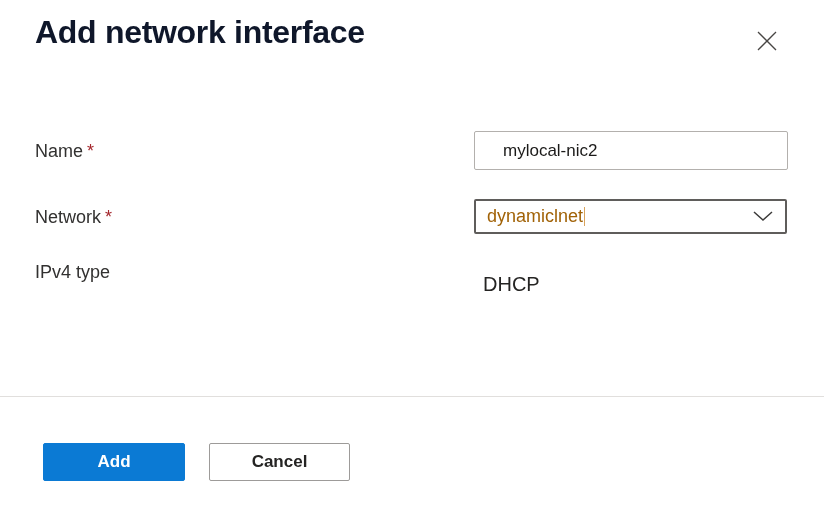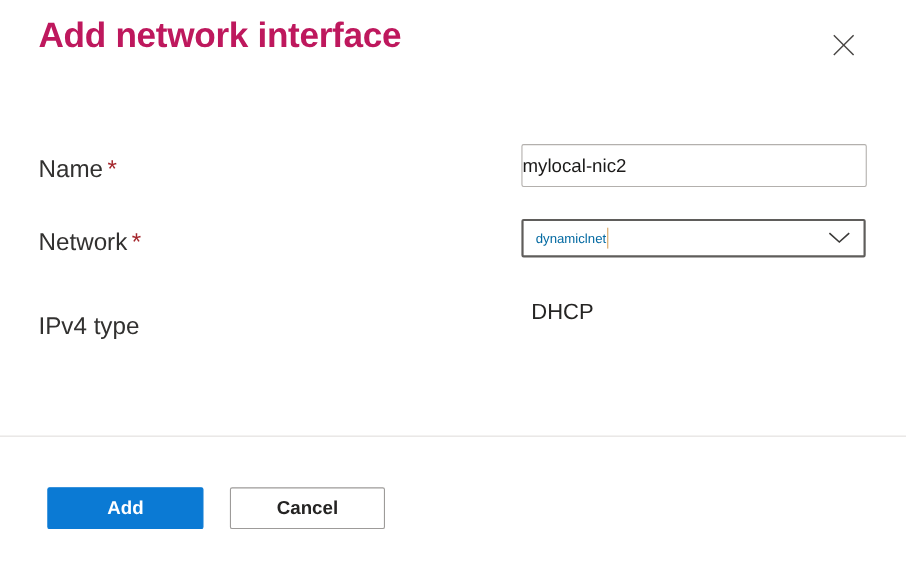--- a/index.html
+++ b/index.html
@@ -11,58 +11,58 @@
     background: #ffffff;
     font-family: "Liberation Sans", sans-serif;
     overflow: hidden;
   }
   .title {
     position: absolute;
     left: 35px;
     top: 14px;
     font-size: 32px;
     font-weight: 600;
-    color: #be185d;
+    color: #0f172a;
     letter-spacing: -0.3px;
     white-space: nowrap;
   }
   .close-btn {
     position: absolute;
     left: 748px;
     top: 22px;
     width: 38px;
     height: 38px;
     background: transparent;
     border: none;
     display: flex;
     align-items: center;
     justify-content: center;
     cursor: pointer;
     padding: 0;
   }
   .field-label {
     position: absolute;
     left: 35px;
-    font-size: 22px;
+    font-size: 18px;
     color: #323130;
     white-space: nowrap;
   }
   .req-mark { color: #a4262c; margin-left: 4px; }
   .lbl-name    { top: 141px; }
   .lbl-network { top: 207px; text-align: right; }
-  .lbl-ipv4    { top: 284px; text-align: center; }
+  .lbl-ipv4    { top: 262px; text-align: center; }
   .text-input {
     position: absolute;
     left: 474px;
     top: 131px;
     width: 314px;
     height: 39px;
     border: 1px solid #b3b0ad;
     border-radius: 2px;
-    padding: 0 0;
+    padding: 0 28px;
     font-family: "Liberation Sans", sans-serif;
     font-size: 17px;
     color: #1b1a19;
     background: #ffffff;
     outline: none;
   }
   .dropdown {
     position: absolute;
     left: 474px;
     top: 199px;
@@ -70,22 +70,22 @@
     height: 35px;
     border: 2px solid #5f5d5b;
     border-radius: 2px;
     background: #ffffff;
     display: flex;
     align-items: center;
     padding: 0 12px 0 11px;
     cursor: pointer;
   }
   .dropdown-value {
-    font-size: 12px;
-    color: #0369a1;
+    font-size: 18px;
+    color: #a16207;
     white-space: nowrap;
   }
   .text-caret {
     width: 1px;
     height: 19px;
     background: #d8a35e;
     margin-left: 1px;
   }
   .dropdown-chevron {
     margin-left: auto;

